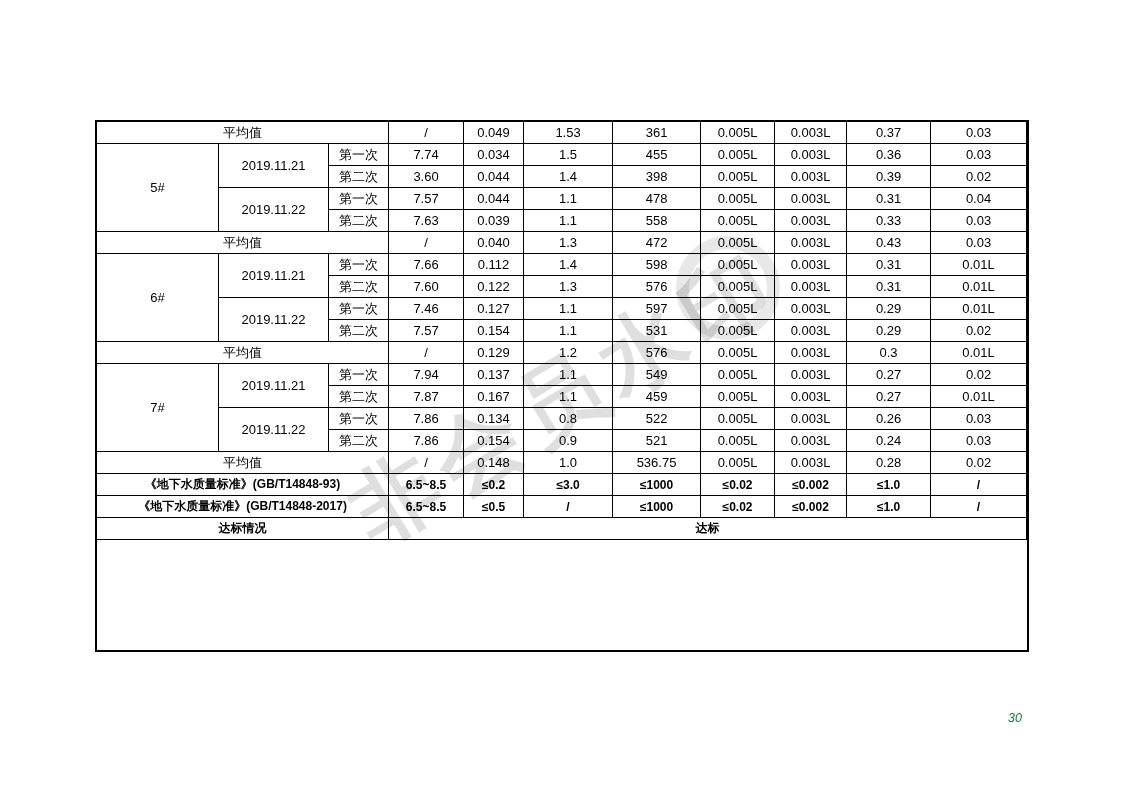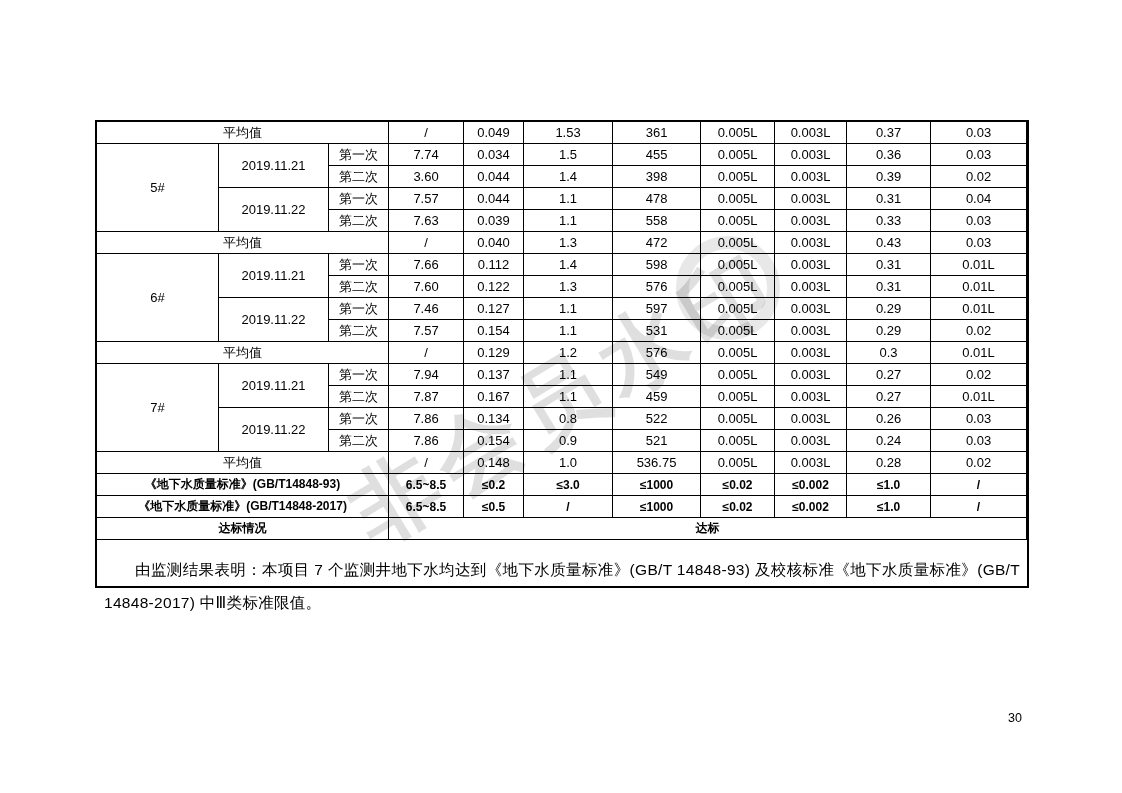--- a/index.html
+++ b/index.html
@@ -2,39 +2,39 @@
 <html><head>
 <meta charset="utf-8">
 <style>
   html,body { margin:0; padding:0; }
   body {
     width:1122px; height:793px; background:#ffffff; position:relative;
     font-family:"Liberation Sans","DejaVu Sans",sans-serif; color:#000;
     overflow:hidden;
   }
   .frame {
-    position:absolute; left:95px; top:120px; width:934px; height:468px;
+    position:absolute; left:95px; top:120px; width:934px; height:532px;
     border:2px solid #000; box-sizing:border-box; background:transparent;
   }
   table.data {
     border-collapse:collapse; table-layout:fixed; width:929px;
     margin-left:-1px; margin-top:-1px;
   }
   table.data td {
     border:1px solid #000; text-align:center; vertical-align:middle;
     font-size:13px; padding:0 2px; height:21px; overflow:hidden;
     white-space:nowrap;
   }
   table.data td.bold { font-weight:bold; font-size:12px; }
   .para {
     margin:13px 7px 0 7px; font-size:15.5px; line-height:2.15;
     text-indent:2em; letter-spacing:0.3px; text-align:justify;
   }
   .pagenum {
-    position:absolute; left:1008px; top:711px; font-size:12.5px; color:#000000;
+    position:absolute; left:1008px; top:711px; font-size:12.5px; color:#15803d;font-style:italic;
   }
   .watermark {
     position:absolute; left:565px; top:398px;
     transform:translate(-50%,-50%) rotate(-31deg);
     font-size:86px; letter-spacing:10px; font-weight:bold;
     color:#000; opacity:0.12; white-space:nowrap;
     z-index:3; pointer-events:none;
   }
   .seal-circle {
     position:absolute; left:676px; top:236px; width:104px; height:104px;
@@ -272,17 +272,16 @@
           <td class="bold">≤1.0</td>
           <td class="bold">/</td>
         </tr>
         <tr>
           <td colspan="3" class="bold">达标情况</td>
           <td colspan="8" class="bold">达标</td>
         </tr>
       </tbody>
   </table>
 
-  <p class="para">由监测结果表明：本项目 7 个监测井地下水均达到《地下水质量标准》(GB/T 14848-93) 及校核标准《地下水质量标准》(GB/T 14848-2017) 中Ⅲ类标准限值。</p>
 
 </div>
 
 <div class="pagenum">30</div>
 
 </body></html>

